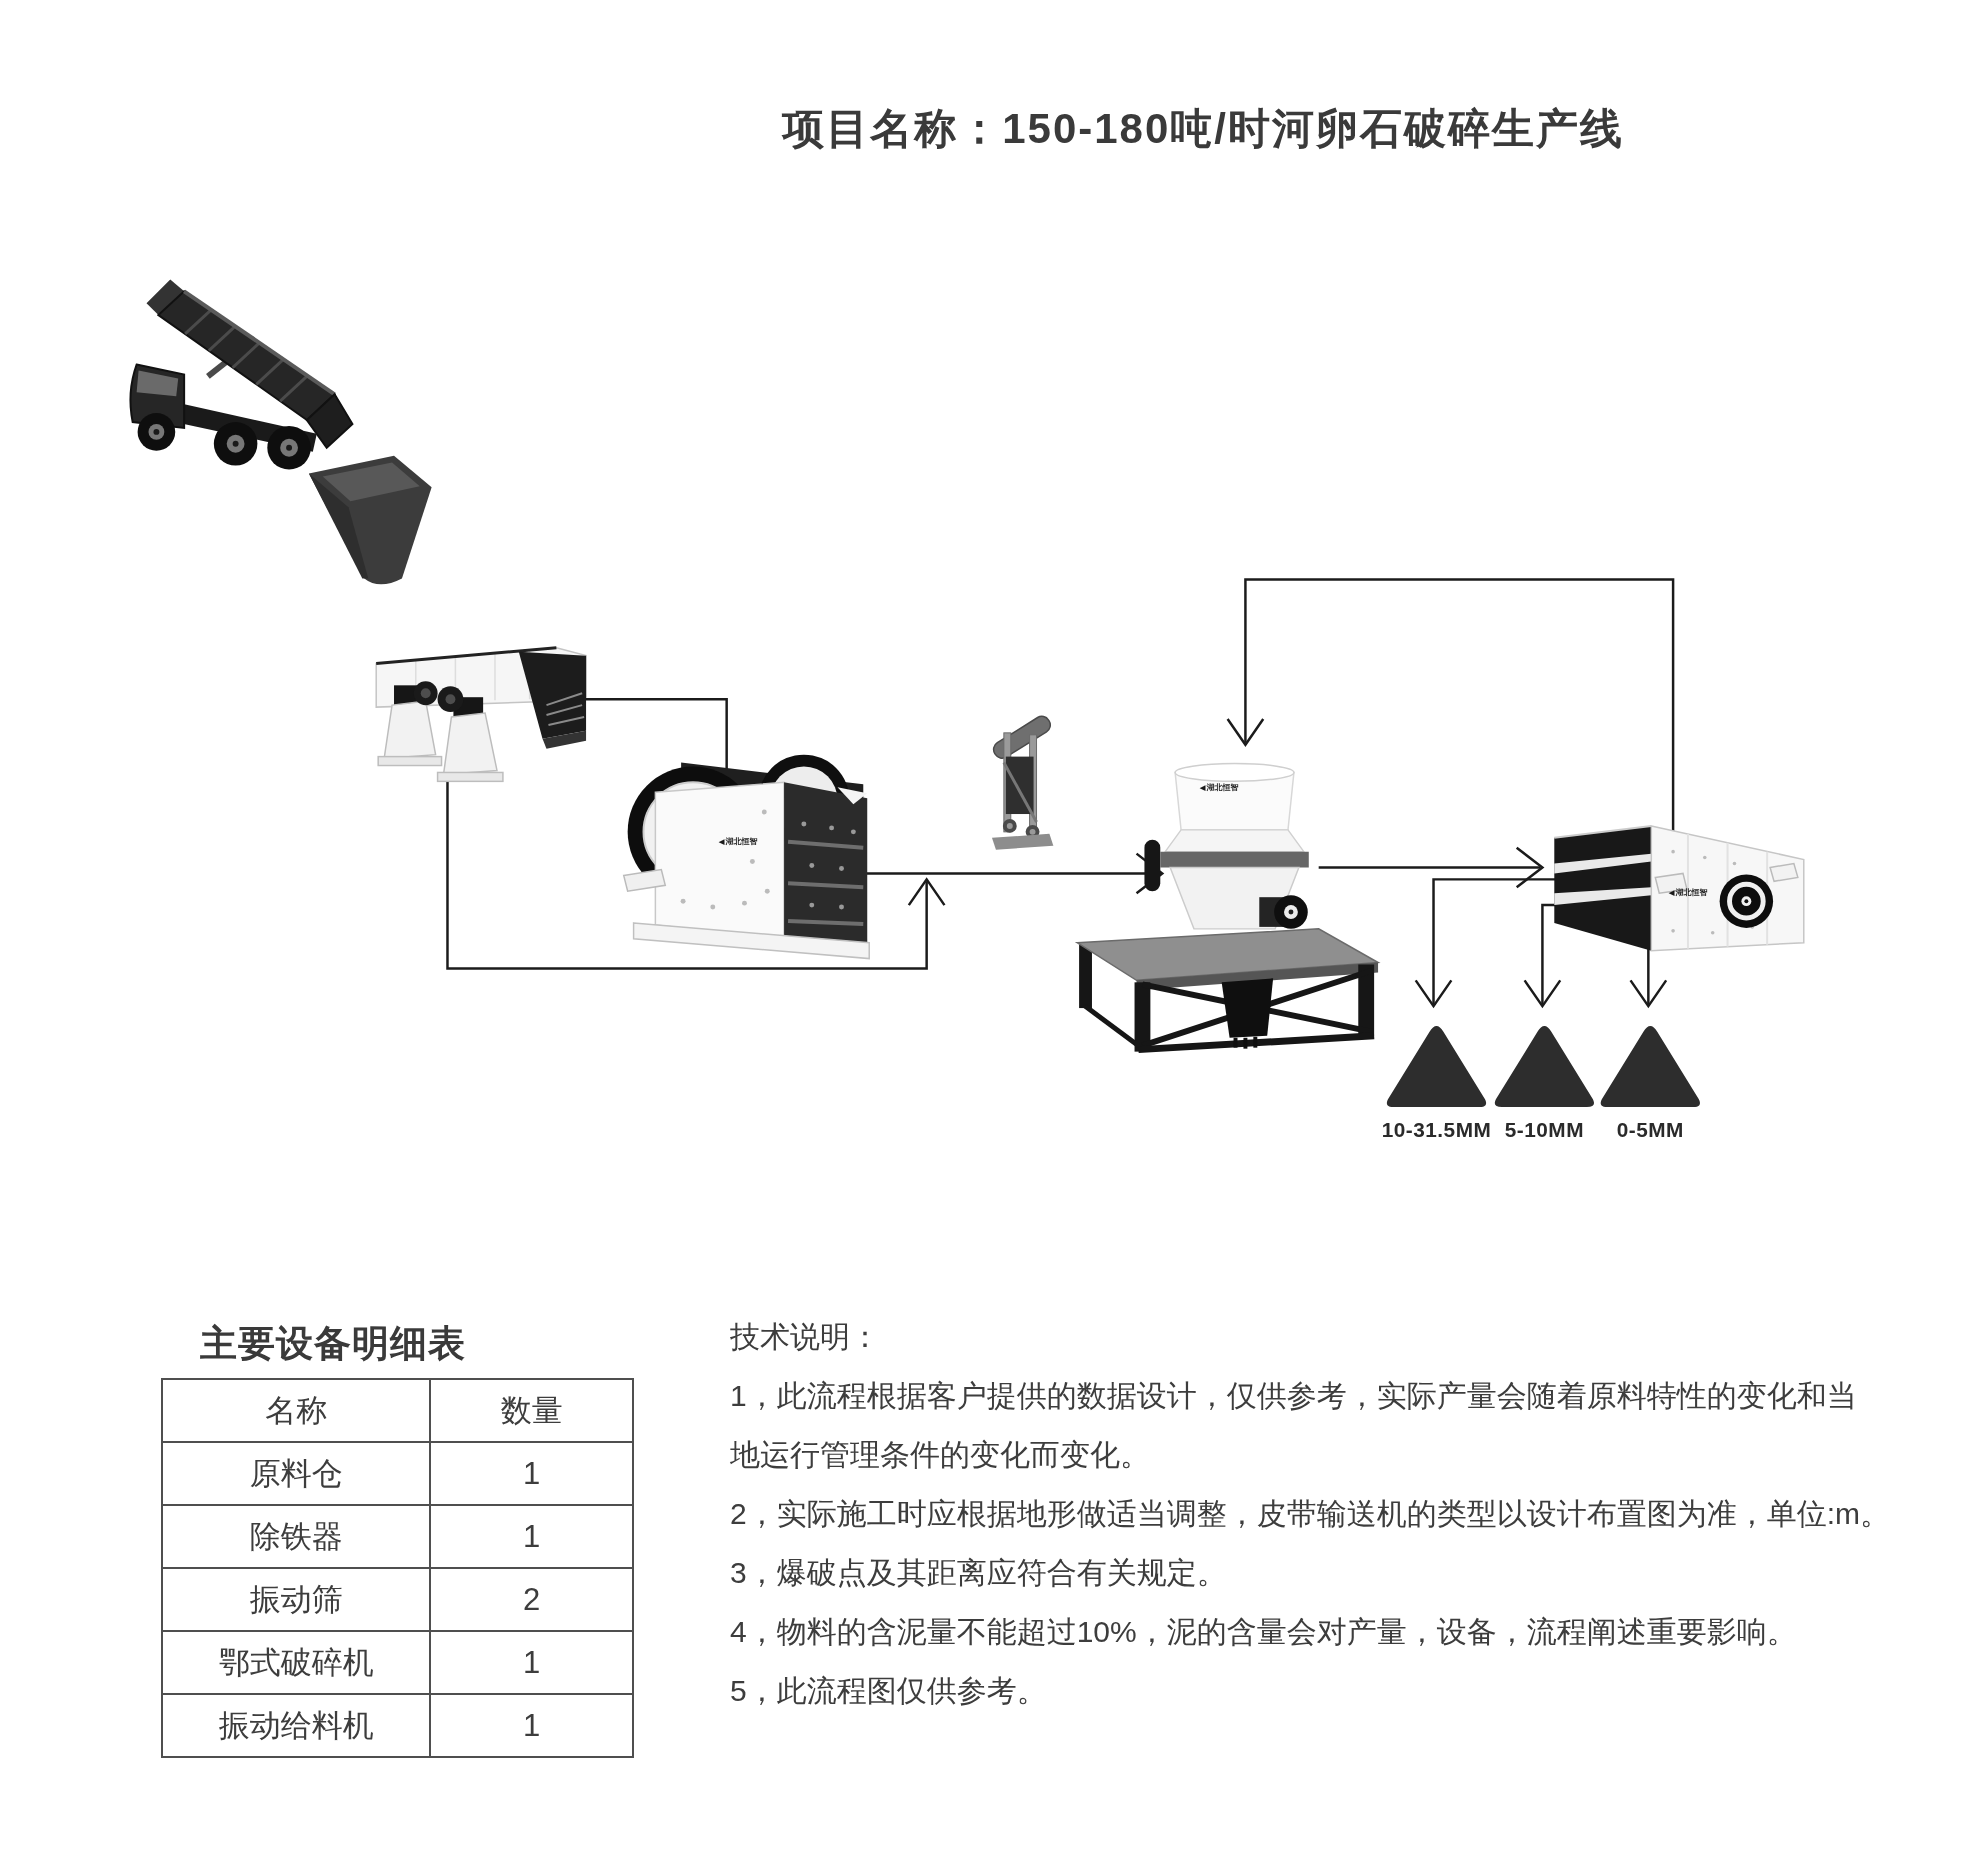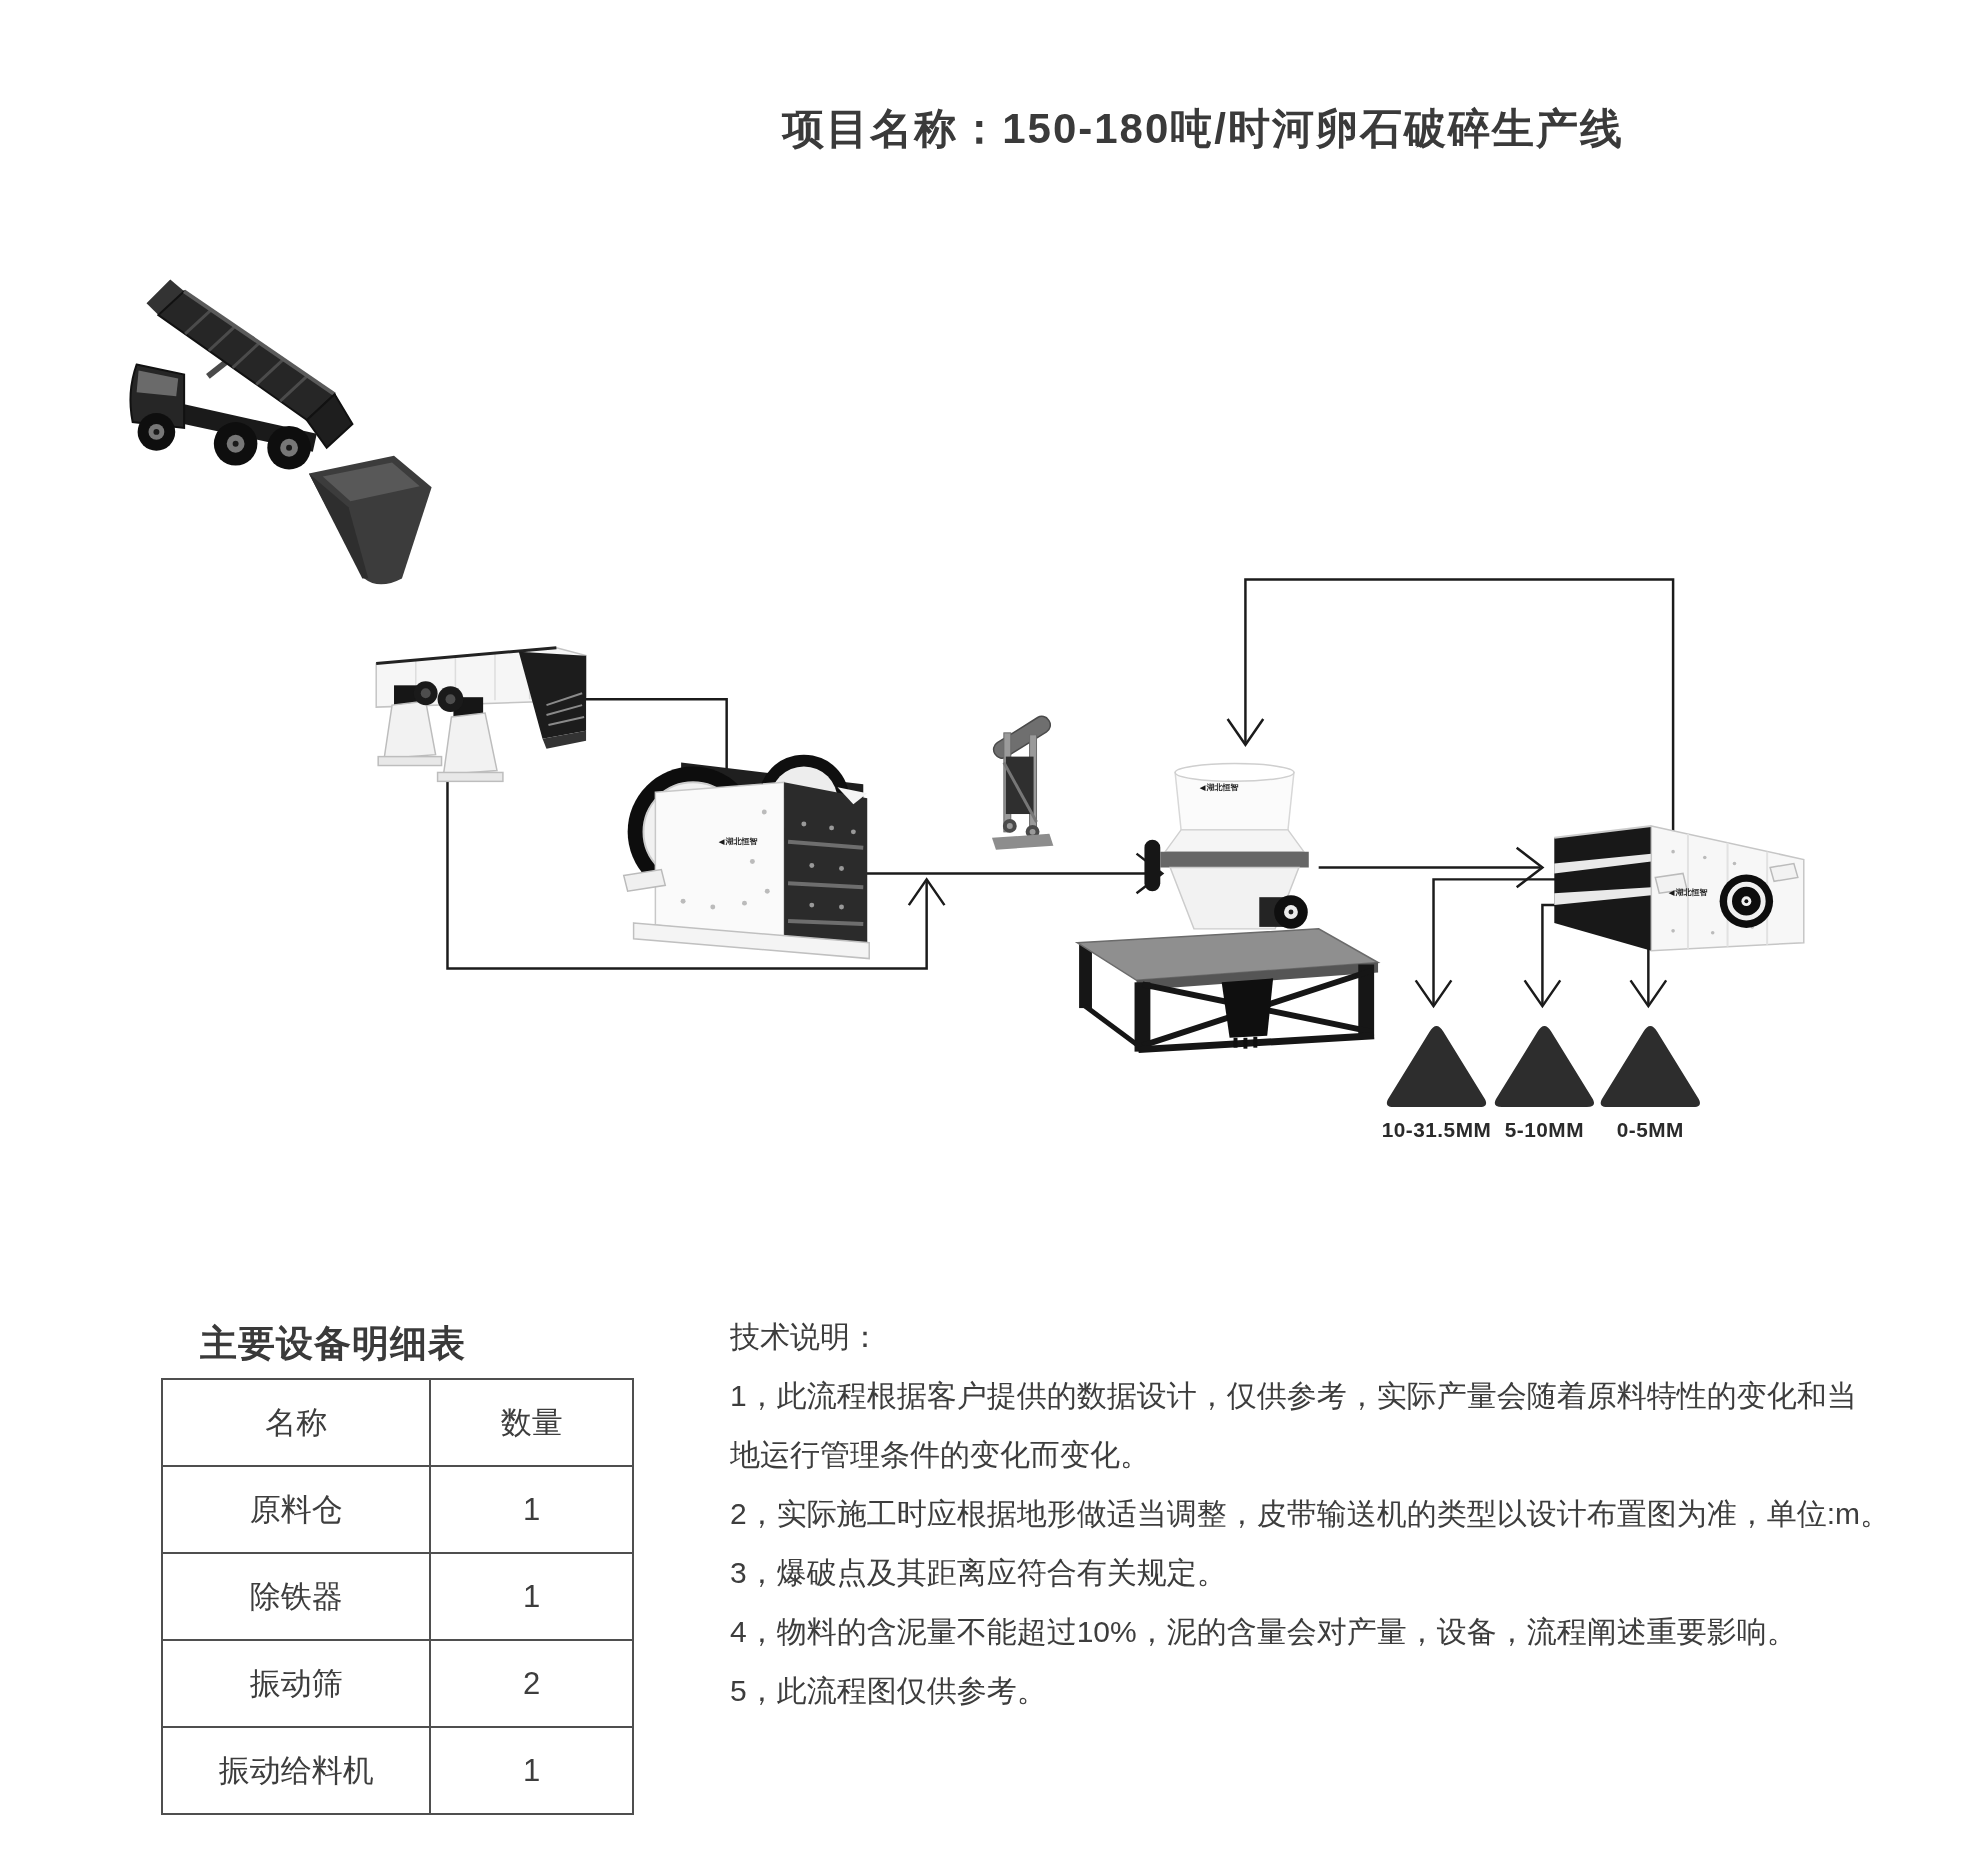--- a/index.html
+++ b/index.html
@@ -20,21 +20,21 @@
   .brand .brand-ico{font-size:7px;margin-right:1px;}
   #equip-title{
     left:200px;top:1319px;font-size:37px;color:#3a3a3a;letter-spacing:1px;white-space:nowrap;font-weight:bold;
   }
   #equip-table{
     position:absolute;left:161px;top:1378px;width:473px;
     border-collapse:collapse;table-layout:fixed;
   }
   #equip-table th,#equip-table td{
     border:2px solid #4f4f4f;text-align:center;vertical-align:middle;
-    font-size:31px;color:#3d3d3d;height:61px;font-weight:normal;padding:12px;
+    font-size:31px;color:#3d3d3d;height:61px;font-weight:normal;padding:0;
     white-space:nowrap;overflow:hidden;
   }
   #equip-table col.c1{width:57%;}
   #equip-table col.c2{width:43%;}
   #tech-notes{
     left:730px;top:1307px;width:1257px;font-size:30px;color:#3d3d3d;line-height:59px;
   }
   .notes-line{white-space:nowrap;}
 </style>
 </head>
@@ -276,20 +276,24 @@
     </tr>
     <tr>
       <td>除铁器</td>
       <td>1</td>
     </tr>
     <tr>
       <td>振动筛</td>
       <td>2</td>
     </tr>
     <tr>
+      <td>鄂式破碎机</td>
+      <td>1</td>
+    </tr>
+    <tr>
       <td>振动给料机</td>
       <td>1</td>
     </tr>
   </tbody>
 </table>
 
 <div id="tech-notes" class="abs">
   <div class="notes-line">技术说明：</div>
   <div class="notes-line">1，此流程根据客户提供的数据设计，仅供参考，实际产量会随着原料特性的变化和当</div>
   <div class="notes-line">地运行管理条件的变化而变化。</div>

